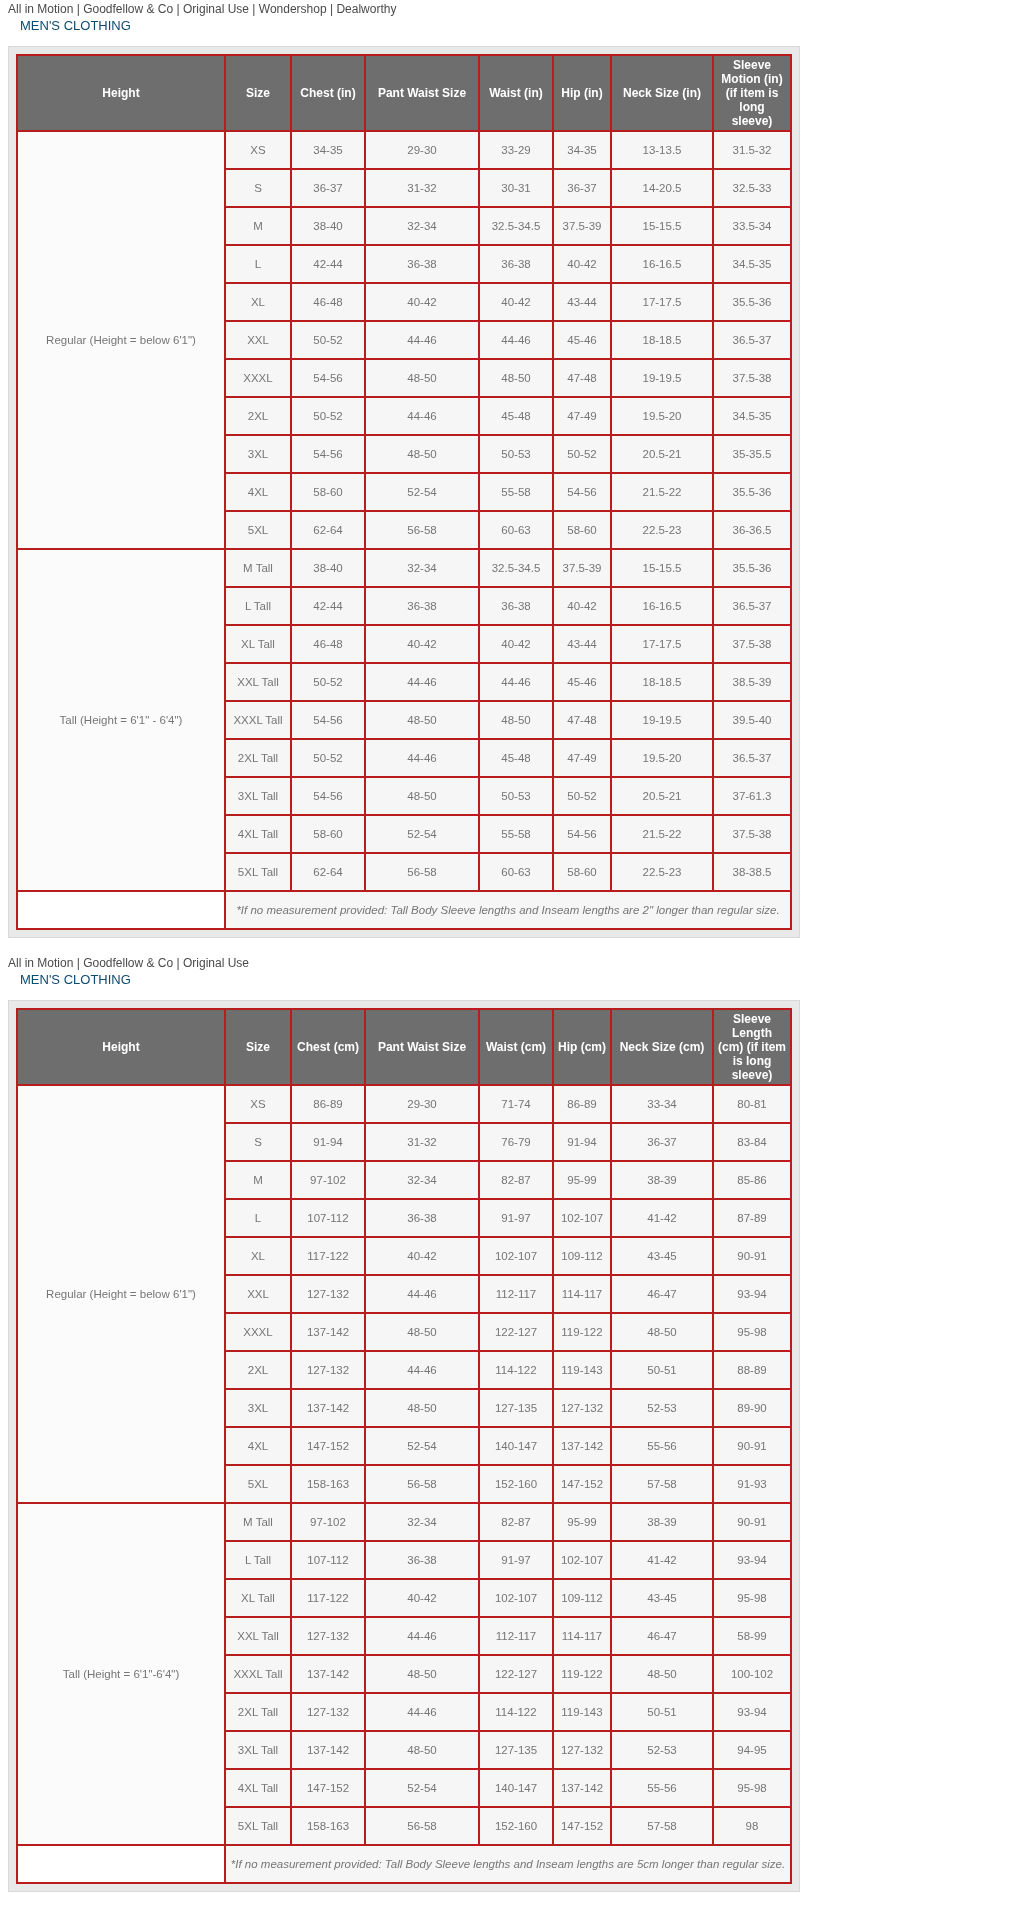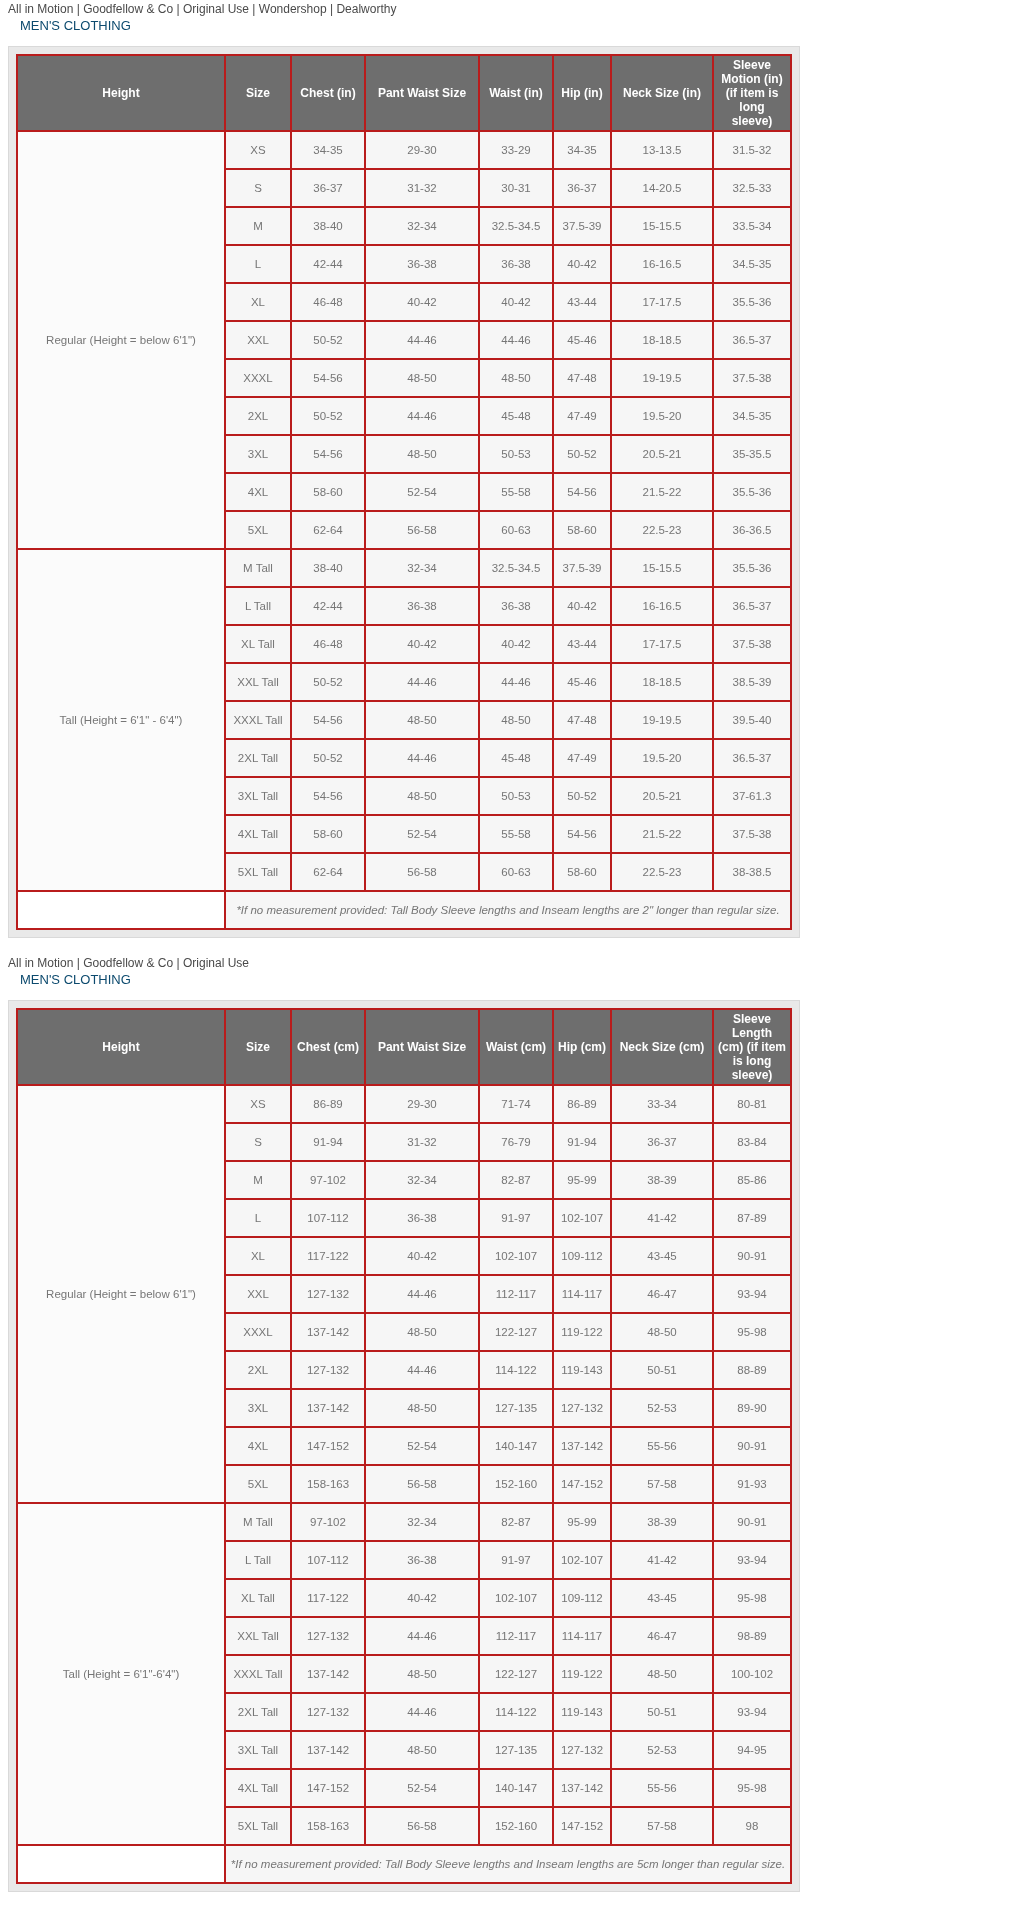--- a/index.html
+++ b/index.html
@@ -460,21 +460,21 @@
               <td class="value-cell">43-45</td>
               <td class="value-cell">95-98</td>
             </tr>
             <tr>
               <td class="size-cell">XXL Tall</td>
               <td class="value-cell">127-132</td>
               <td class="value-cell">44-46</td>
               <td class="value-cell">112-117</td>
               <td class="value-cell">114-117</td>
               <td class="value-cell">46-47</td>
-              <td class="value-cell">98-89</td>
+              <td class="value-cell">58-99</td>
             </tr>
             <tr>
               <td class="size-cell">XXXL Tall</td>
               <td class="value-cell">137-142</td>
               <td class="value-cell">48-50</td>
               <td class="value-cell">122-127</td>
               <td class="value-cell">119-122</td>
               <td class="value-cell">48-50</td>
               <td class="value-cell">100-102</td>
             </tr>

